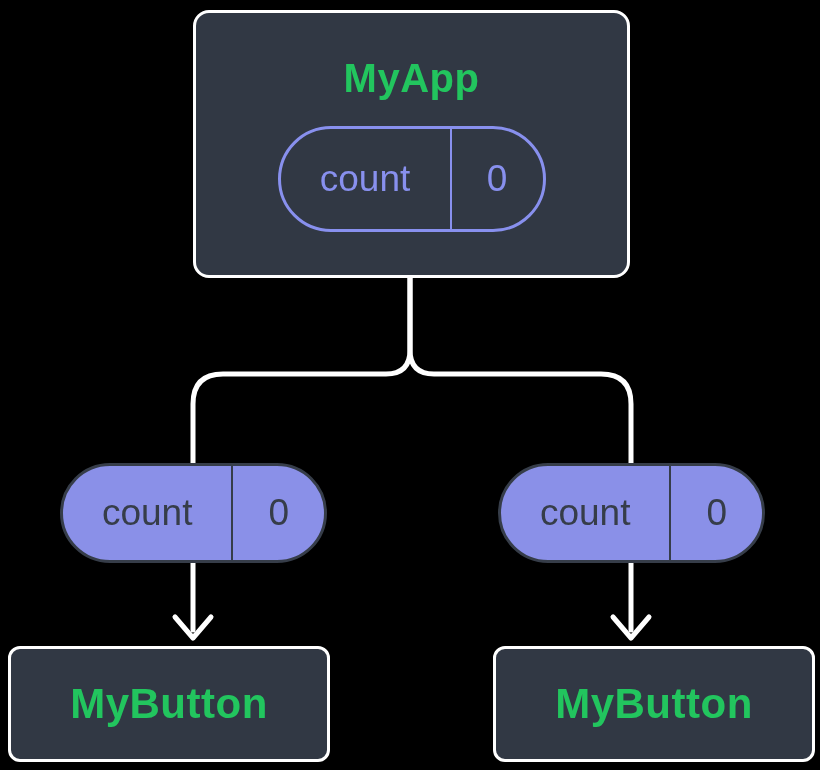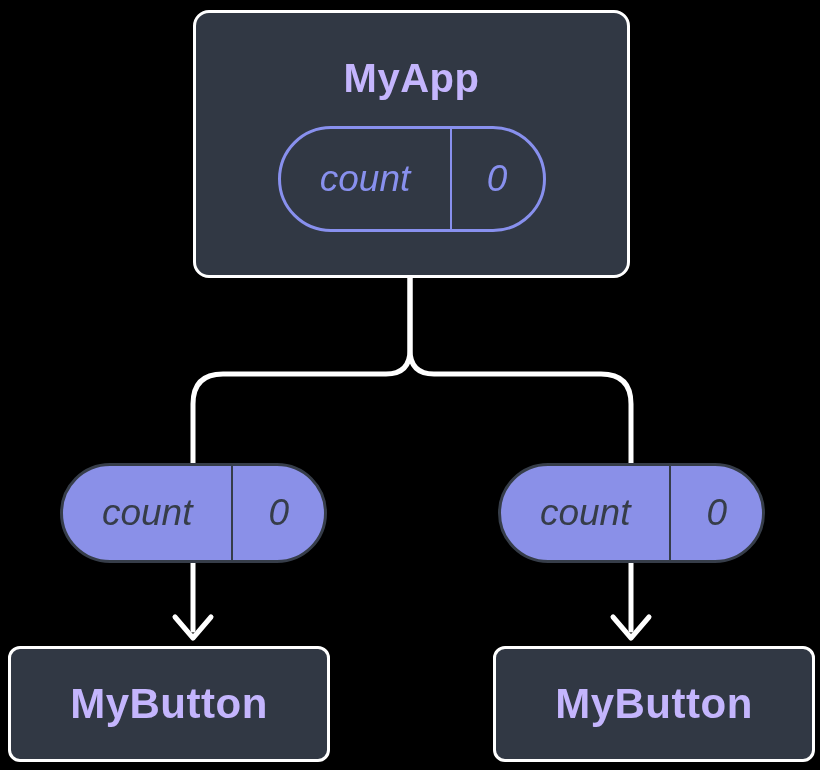--- a/index.html
+++ b/index.html
@@ -47,41 +47,40 @@
     gap: 26px;
   }
   .card-child {
     width: 322px; height: 116px;
     border-radius: 12px;
   }
   .card-child.left  { left: 8px;   top: 646px; }
   .card-child.right { left: 493px; top: 646px; }
 
   .card-title {
-    color: #c4b5fd;
+    color: #22c55e;
     font-size: 40px;
     font-weight: 700;
     letter-spacing: 0.5px;
     line-height: 1.1;
   }
   .card-child .card-title { font-size: 42px; }
 
   .pill {
     display: flex;
     align-items: stretch;
     border-radius: 60px;
     overflow: hidden;
     z-index: 3;
   }
   .pill-seg {
     display: flex;
     align-items: center;
     justify-content: center;
     font-size: 37px;
-    font-style: italic;
   }
   .pill-name  { width: 65%; }
   .pill-value { width: 35%; }
   .pill-divider { width: 0; border-left-width: 2.5px; border-left-style: solid; }
 
   .pill-outline {
     position: relative;
     width: 268px; height: 106px;
     border: 3px solid var(--purple-line);
     background: transparent;

